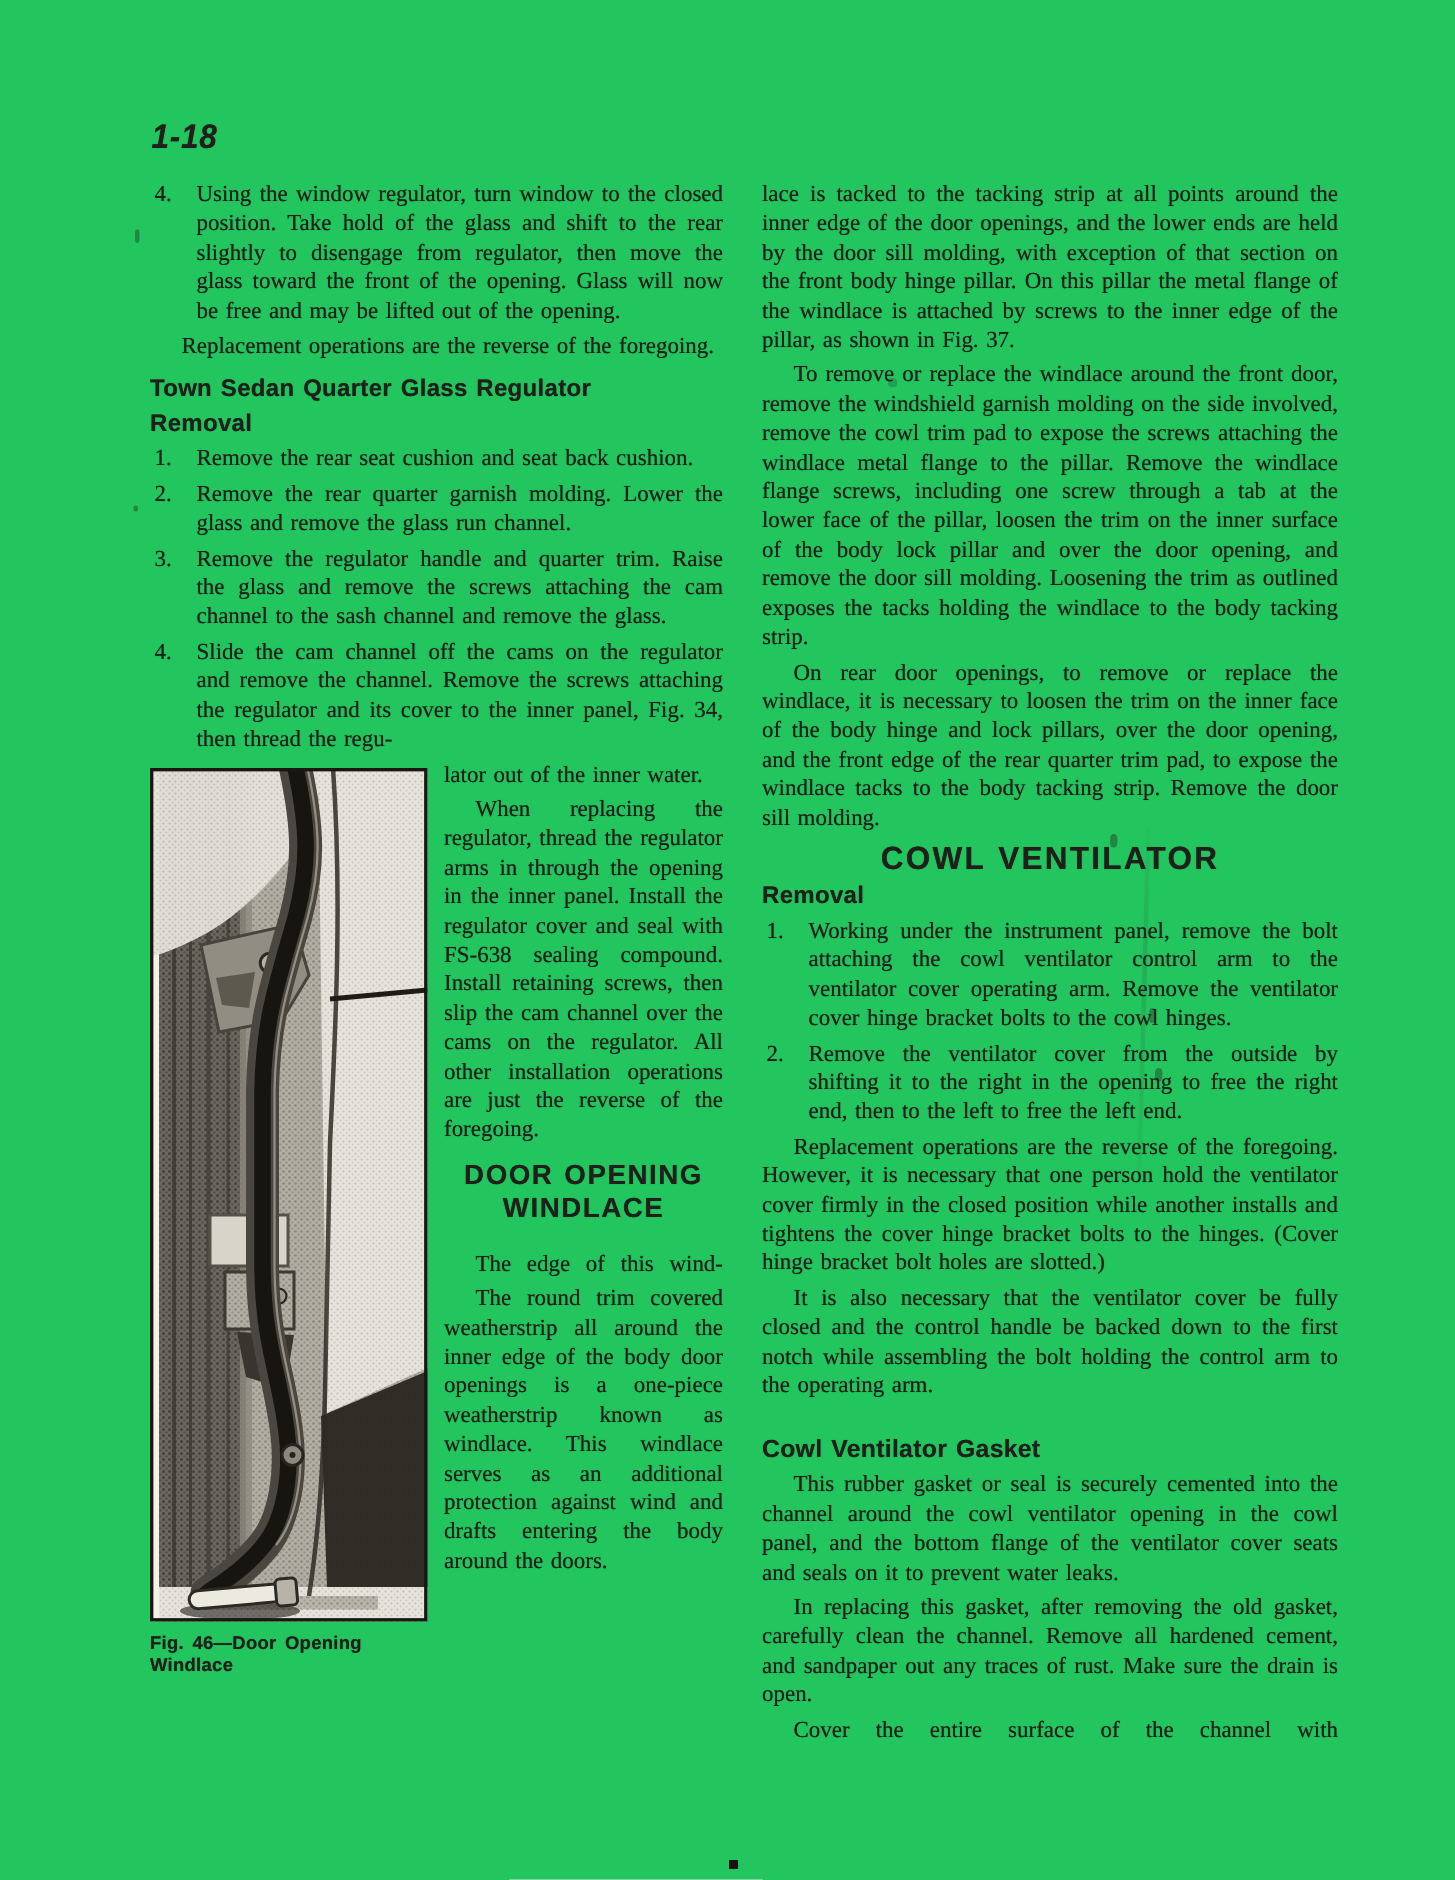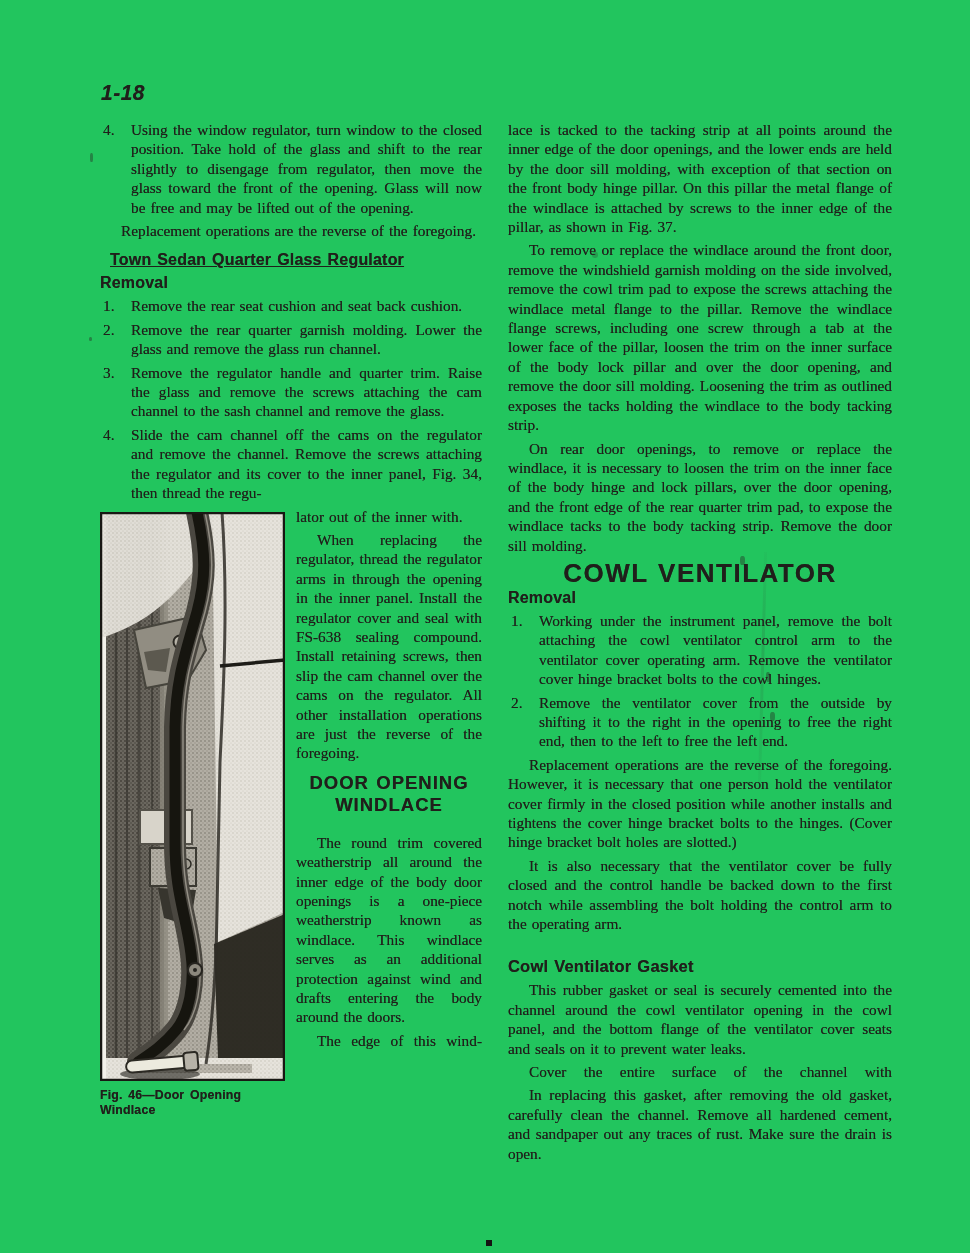--- a/index.html
+++ b/index.html
@@ -19,26 +19,26 @@
   #col-right { left:508px; top:120px; width:384px; }
   p { margin:0 0 4px 0; }
   .ind { text-indent:21px; }
   .jl { text-align-last:justify; }
   .li { position:relative; padding-left:31px; margin:0 0 4px 0; }
   .li .num { position:absolute; left:3px; top:0; text-indent:0; }
   .subhead, .removal, .gaskethead {
     font-family:"Liberation Sans", sans-serif; font-weight:bold;
     font-size:16px; line-height:21px; text-align:left; letter-spacing:.2px;
   }
-  .subhead   { margin:9px 10px 2px;text-decoration:underline; }
+  .subhead   { margin:9px 0 2px; }
   .removal   { margin:0 0 3px; }
   .gaskethead{ margin:23px 0 3px; font-size:16.5px; }
   .bighead {
     font-family:"Liberation Sans", sans-serif; font-weight:bold; text-align:center;
-    font-size:26px; line-height:24px; letter-spacing:1.5px; margin:6px 0 2px;
+    font-size:21px; line-height:24px; letter-spacing:1.5px; margin:6px 0 2px;
     transform:scaleY(1.02);
   }
   .midhead {
     font-family:"Liberation Sans", sans-serif; font-weight:bold; text-align:center;
     font-size:18.5px; line-height:22px; letter-spacing:1px; margin:9px 0 17px;
   }
   figure.windlace { float:left; width:185px; margin:5px 11px 0 0; padding:0; }
   figure.windlace svg { display:block; }
   figcaption {
     font-family:"Liberation Sans", sans-serif; font-weight:bold; font-size:12.3px;
@@ -137,25 +137,25 @@
           <ellipse cx="60" cy="562" rx="40" ry="6" fill="#1f1e19" opacity=".6"></ellipse>
           <g transform="rotate(-5 60 552)">
             <rect x="26" y="546" width="66" height="12" rx="6" fill="#eceade" stroke="#2c2a24" stroke-width="2"></rect>
             <rect x="84" y="543" width="14" height="18" rx="3" fill="#b7b3a8" stroke="#2c2a24" stroke-width="2"></rect>
           </g>
           <rect x="1" y="1" width="183" height="567" fill="none" stroke="#181713" stroke-width="2.5"></rect>
         </svg>
         <figcaption>Fig. 46—Door Opening Windlace</figcaption>
       </figure>
 
-      <p>lator out of the inner with.</p>
+      <p>lator out of the inner water.</p>
       <p class="ind">When replacing the regulator, thread the regulator arms in through the opening in the inner panel. Install the regulator cover and seal with FS-638 sealing compound. Install retaining screws, then slip the cam channel over the cams on the regulator. All other installation operations are just the reverse of the foregoing.</p>
       <div class="midhead">DOOR OPENING WINDLACE</div>
+      <p class="ind jl">The edge of this wind-</p>
       <p class="ind">The round trim covered weatherstrip all around the inner edge of the body door openings is a one-piece weatherstrip known as windlace. This windlace serves as an additional protection against wind and drafts entering the body around the doors.</p>
-      <p class="ind jl">The edge of this wind-</p>
     </div>
   </div>
 
   <div class="col" id="col-right">
     <p>lace is tacked to the tacking strip at all points around the inner edge of the door openings, and the lower ends are held by the door sill molding, with exception of that section on the front body hinge pillar. On this pillar the metal flange of the windlace is attached by screws to the inner edge of the pillar, as shown in Fig. 37.</p>
     <p class="ind">To remove or replace the windlace around the front door, remove the windshield garnish molding on the side involved, remove the cowl trim pad to expose the screws attaching the windlace metal flange to the pillar. Remove the windlace flange screws, including one screw through a tab at the lower face of the pillar, loosen the trim on the inner surface of the body lock pillar and over the door opening, and remove the door sill molding. Loosening the trim as outlined exposes the tacks holding the windlace to the body tacking strip.</p>
     <p class="ind">On rear door openings, to remove or replace the windlace, it is necessary to loosen the trim on the inner face of the body hinge and lock pillars, over the door opening, and the front edge of the rear quarter trim pad, to expose the windlace tacks to the body tacking strip. Remove the door sill molding.</p>
 
     <div class="bighead">COWL VENTILATOR</div>
     <div class="removal">Removal</div>
@@ -167,22 +167,22 @@
     <div class="li">
       <span class="num">2.</span>
       <span>Remove the ventilator cover from the outside by shifting it to the right in the opening to free the right end, then to the left to free the left end.</span>
     </div>
 
     <p class="ind">Replacement operations are the reverse of the foregoing. However, it is necessary that one person hold the ventilator cover firmly in the closed position while another installs and tightens the cover hinge bracket bolts to the hinges. (Cover hinge bracket bolt holes are slotted.)</p>
     <p class="ind">It is also necessary that the ventilator cover be fully closed and the control handle be backed down to the first notch while assembling the bolt holding the control arm to the operating arm.</p>
 
     <div class="gaskethead">Cowl Ventilator Gasket</div>
     <p class="ind">This rubber gasket or seal is securely cemented into the channel around the cowl ventilator opening in the cowl panel, and the bottom flange of the ventilator cover seats and seals on it to prevent water leaks.</p>
+    <p class="ind">In replacing this gasket, after removing the old gasket, carefully clean the channel. Remove all hardened cement, and sandpaper out any traces of rust. Make sure the drain is open.</p>
     <p class="ind jl">Cover the entire surface of the channel with</p>
-    <p class="ind">In replacing this gasket, after removing the old gasket, carefully clean the channel. Remove all hardened cement, and sandpaper out any traces of rust. Make sure the drain is open.</p>
   </div>
 
   <div class="streak"></div>
   <div class="speck" style="left:740px; top:556px; width:5px; height:9px;"></div>
   <div class="speck" style="left:766px; top:672px; width:4px; height:10px;"></div>
   <div class="speck" style="left:770px; top:712px; width:5px; height:9px;"></div>
   <div class="speck" style="left:592px; top:252px; width:6px; height:6px; opacity:.6;"></div>
   <div class="speck" style="left:90px; top:153px; width:3px; height:9px;"></div>
   <div class="speck" style="left:89px; top:337px; width:3px; height:4px;"></div>
   <div class="page-dot"></div>

